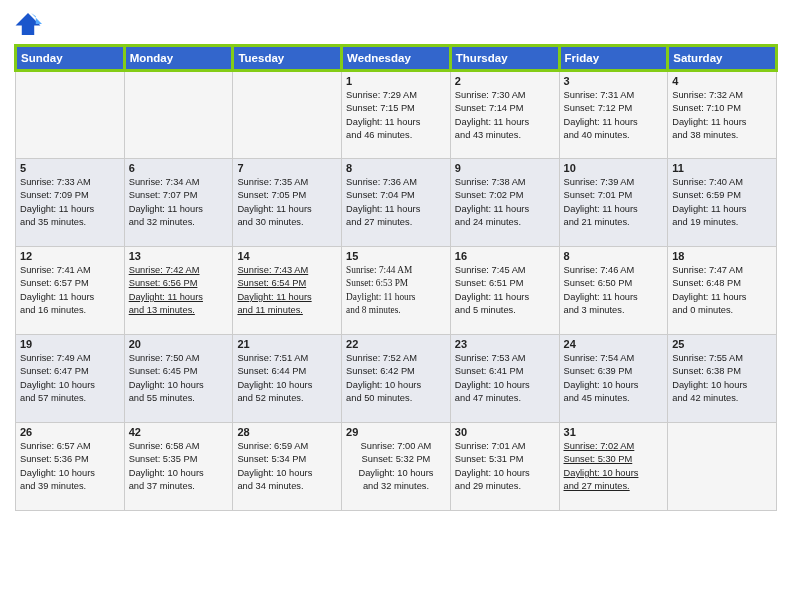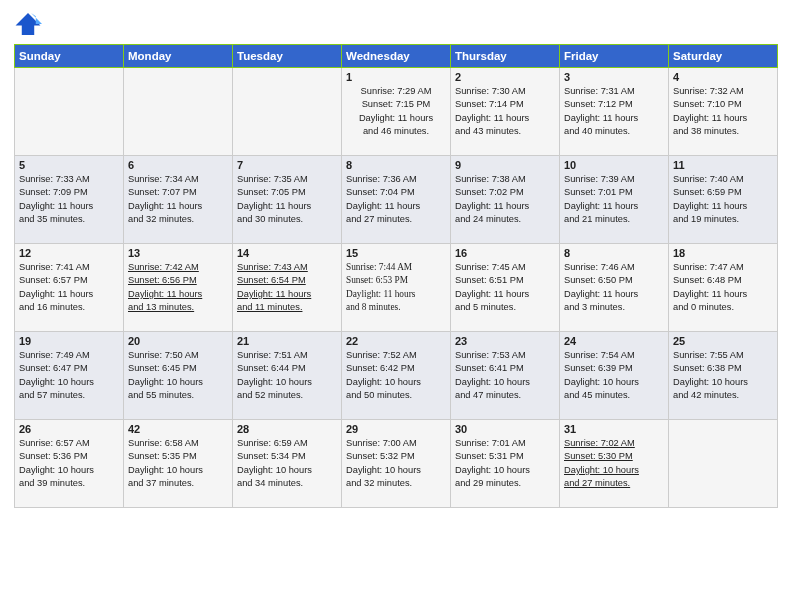--- a/index.html
+++ b/index.html
@@ -52,21 +52,21 @@
       border-collapse: collapse;
       table-layout: fixed;
     }
     thead tr th {
       background-color: #3366cc;
       color: #fff;
       font-size: 11.5px;
       font-weight: bold;
       padding: 5px 4px;
       text-align: left;
-      border: 1px solid #84cc16;
+      border: 3px solid #84cc16;
     }
     tbody tr td {
       border: 1px solid #ccc;
       vertical-align: top;
       padding: 3px 4px;
       font-size: 9.5px;
       color: #222;
       height: 88px;
     }
     tbody tr:nth-child(odd) td {
@@ -121,21 +121,21 @@
           <th>Saturday</th>
         </tr>
     </thead>
     <tbody id="calendar-body">
     <tr>
           <td class="empty-cell"></td>
           <td class="empty-cell"></td>
           <td class="empty-cell"></td>
           <td>
             <div class="day-num">1</div>
-            <div class="day-info" style="white-space: pre-line; text-align: center;">Sunrise: 7:29 AM
+            <div class="day-info" style="white-space: pre-line;">Sunrise: 7:29 AM
 Sunset: 7:15 PM
 Daylight: 11 hours
 and 46 minutes.</div>
           </td>
           <td>
             <div class="day-num">2</div>
             <div class="day-info" style="white-space: pre-line;">Sunrise: 7:30 AM
 Sunset: 7:14 PM
 Daylight: 11 hours
 and 43 minutes.</div>
@@ -325,21 +325,21 @@
           </td>
           <td>
             <div class="day-num">28</div>
             <div class="day-info" style="white-space: pre-line;">Sunrise: 6:59 AM
 Sunset: 5:34 PM
 Daylight: 10 hours
 and 34 minutes.</div>
           </td>
           <td>
             <div class="day-num">29</div>
-            <div class="day-info" style="white-space: pre-line;">Sunrise: 7:00 AM
+            <div class="day-info" style="white-space: pre-line; text-align: center;">Sunrise: 7:00 AM
 Sunset: 5:32 PM
 Daylight: 10 hours
 and 32 minutes.</div>
           </td>
           <td>
             <div class="day-num">30</div>
             <div class="day-info" style="white-space: pre-line;">Sunrise: 7:01 AM
 Sunset: 5:31 PM
 Daylight: 10 hours
 and 29 minutes.</div>

